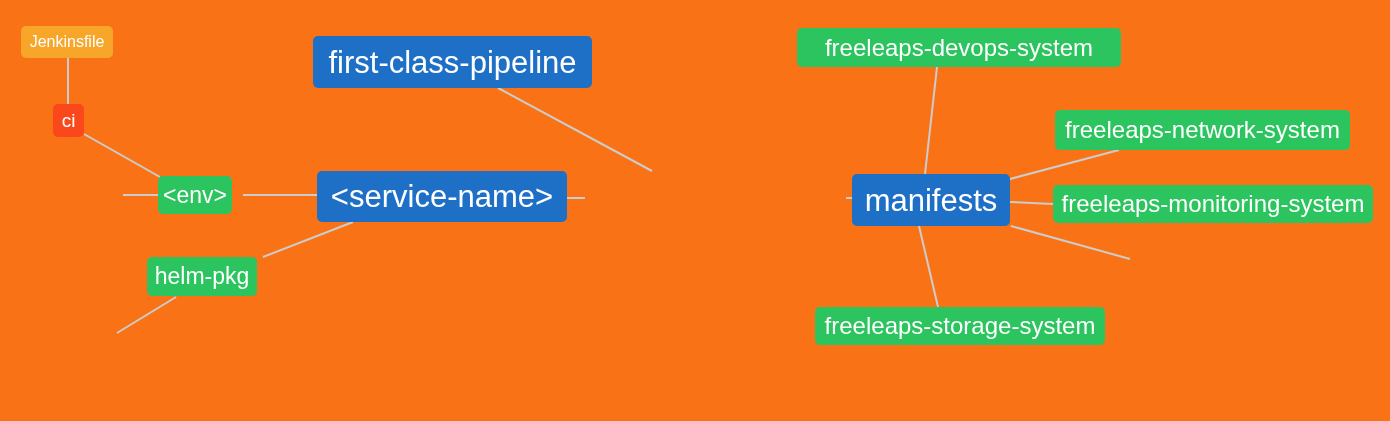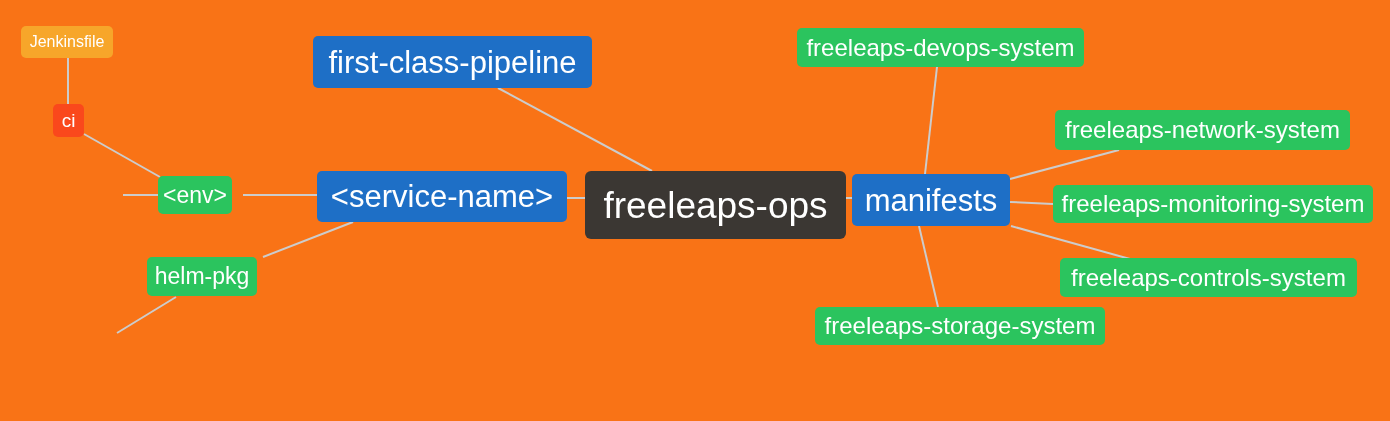--- a/index.html
+++ b/index.html
@@ -61,21 +61,19 @@
     <line stroke-width="2" x1="1011" y1="226" x2="1130" y2="259" stroke="#cccccc"></line>
     <line stroke-width="2" x1="919" y1="226" x2="938" y2="307" stroke="#cccccc"></line>
   </svg>
 
   <div class="node" style="left: 21px; top: 26px; width: 92px; height: 32px; font-size: 16px; background: rgb(247, 166, 42); color: rgb(255, 255, 255);">Jenkinsfile</div>
   <div class="node" style="left: 53px; top: 104px; width: 31px; height: 33px; font-size: 19px; background: rgb(250, 72, 28); color: rgb(255, 255, 255);">ci</div>
   <div class="node" style="left: 158px; top: 176px; width: 74px; height: 38px; font-size: 23px; background: rgb(43, 196, 94); color: rgb(255, 255, 255);">&lt;env&gt;</div>
   <div class="node" style="left: 147px; top: 257px; width: 110px; height: 39px; font-size: 23px; background: rgb(43, 196, 94); color: rgb(255, 255, 255);">helm-pkg</div>
   <div class="node" style="left: 313px; top: 36px; width: 279px; height: 52px; font-size: 31px; background: rgb(30, 111, 198); color: rgb(255, 255, 255);">first-class-pipeline</div>
   <div class="node" style="left: 317px; top: 171px; width: 250px; height: 51px; font-size: 31px; background: rgb(30, 111, 198); color: rgb(255, 255, 255);">&lt;service-name&gt;</div>
-  <div class="node root" style="left: 585px; top: 171px; width: 261px; height: 68px; font-size: 37px; background: rgb(59, 55, 51); color: rgb(255, 255, 255);">freeleaps-ops</div>
   <div class="node" style="left: 852px; top: 174px; width: 158px; height: 52px; font-size: 31px; background: rgb(30, 111, 198); color: rgb(255, 255, 255);">manifests</div>
-  <div class="node" style="left: 797px; top: 28px; width: 287px; height: 39px; font-size: 24px; background: rgb(43, 196, 94); color: rgb(255, 255, 255);">freeleaps-devops-system</div>
+  <div class="node" style="left: 797px; top: 28px; width: 324px; height: 39px; font-size: 24px; background: rgb(43, 196, 94); color: rgb(255, 255, 255);">freeleaps-devops-system</div>
   <div class="node" style="left: 1055px; top: 110px; width: 295px; height: 40px; font-size: 24px; background: rgb(43, 196, 94); color: rgb(255, 255, 255);">freeleaps-network-system</div>
   <div class="node" style="left: 1053px; top: 185px; width: 320px; height: 38px; font-size: 24px; background: rgb(43, 196, 94); color: rgb(255, 255, 255);">freeleaps-monitoring-system</div>
-  <div class="node" style="left: 1060px; top: 258px; width: 297px; height: 39px; font-size: 24px; background: rgb(43, 196, 94); color: rgb(255, 255, 255);">freeleaps-controls-system</div>
   <div class="node" style="left: 815px; top: 307px; width: 290px; height: 38px; font-size: 24px; background: rgb(43, 196, 94); color: rgb(255, 255, 255);">freeleaps-storage-system</div>
 
 </div>
 
 </body></html>

